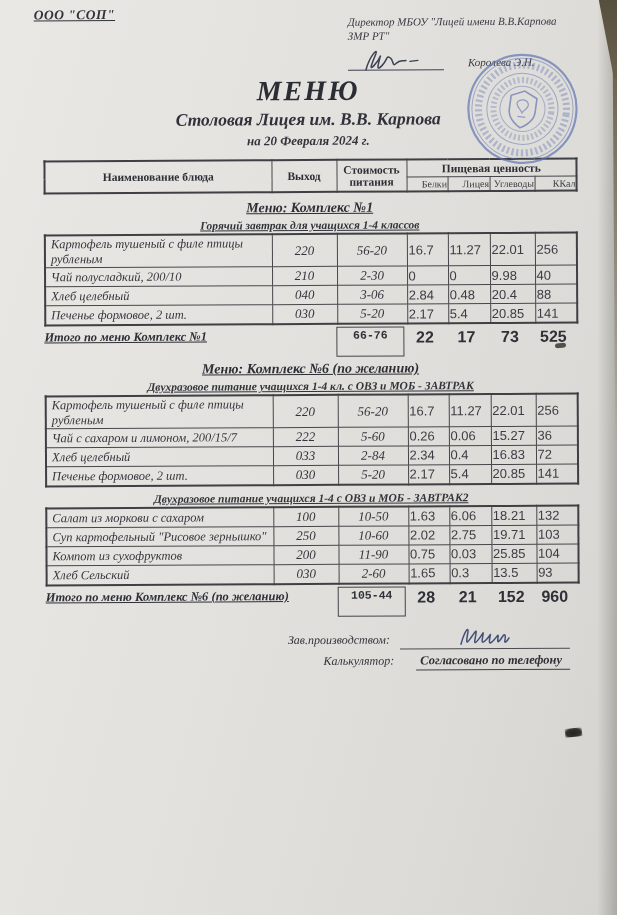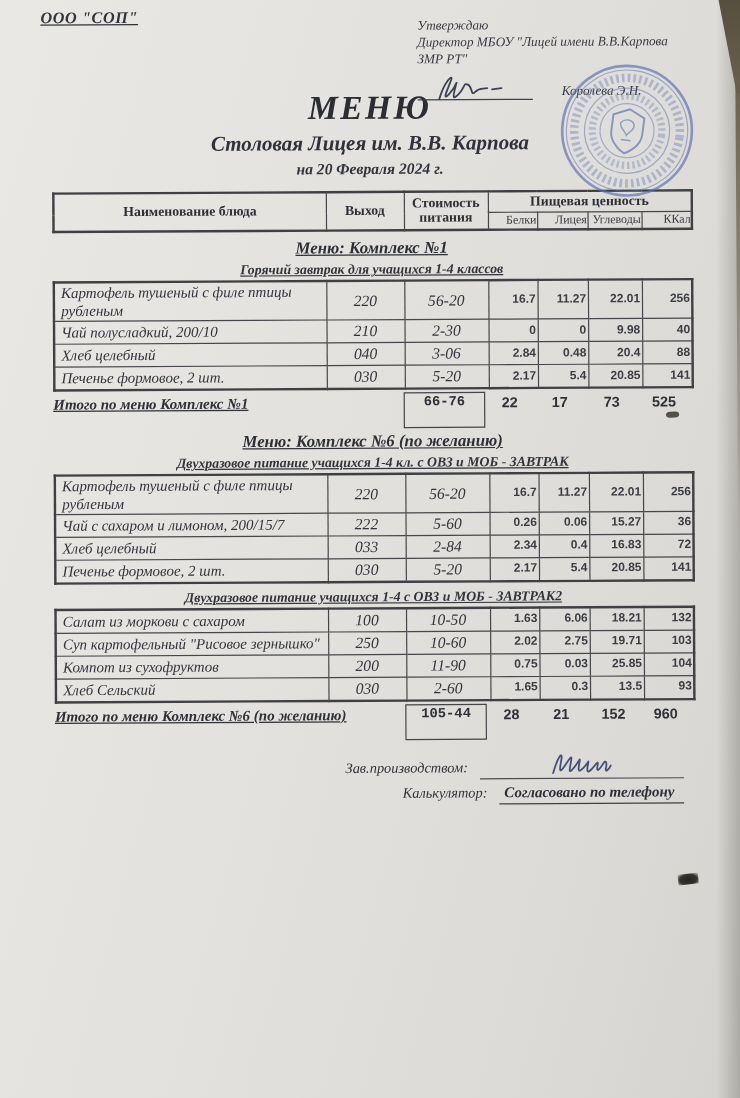--- a/index.html
+++ b/index.html
@@ -56,54 +56,54 @@
 
   .tables{margin:10px 0 0 45px;width:532px;}
   table{border-collapse:collapse;table-layout:fixed;width:532px;background:transparent;}
   td,th{border:1px solid #47474b;overflow:hidden;}
   table{border:2px solid #3f3f44;}
   th{font-weight:bold;font-style:normal;}
   .h-main{font-size:11.5px;padding:2px 2px;text-align:center;color:#2e2f36;}
   .h-sub{font-size:10px;font-weight:normal;padding:1px 0;text-align:right;color:#3a3b42;}
   td.dish{font-style:italic;font-size:12.5px;padding:1px 5px;color:#34353d;line-height:1.15;}
   td.out,td.cost{font-style:italic;font-size:13px;text-align:center;color:#34353d;}
-  td.num{font-family:"Liberation Sans",sans-serif;font-size:10px;text-align:right;color:#3c3d44;font-weight:bold;}
+  td.num{font-family:"Liberation Sans",sans-serif;font-size:13px;text-align:left;color:#3c3d44;}
 
   .sec-heading{
     width:532px;margin:7px 0 2px 45px;text-align:center;
     font-size:14px;font-weight:bold;font-style:italic;text-decoration:underline;color:#2e2f36;
   }
   .sub-heading{
     width:532px;margin:3px 0 2px 45px;text-align:center;
     font-size:11.5px;font-weight:bold;font-style:italic;text-decoration:underline;color:#33343b;
   }
   .total-row{display:flex;margin:2px 0 0 45px;width:532px;align-items:flex-start;height:22px;}
   .total-label{
     width:292px;font-size:12.5px;font-weight:bold;font-style:italic;
     text-decoration:underline;padding-top:2px;color:#2f3037;
   }
   .total-cost-box{
     width:66px;height:27px;border:1.8px solid #45454a;
     font-family:Liberation Mono, monospace;font-size:11.5px;font-weight:bold;
     display:flex;justify-content:center;padding-top:1px;color:#303138;z-index:3;position:relative;background:transparent;
   }
   .total-num{
-    font-family:"Liberation Sans",sans-serif;font-size:12px;font-weight:bold;
+    font-family:"Liberation Sans",sans-serif;font-size:16px;font-weight:bold;
     text-align:center;padding-top:2px;color:#303138;
   }
   .w-p{width:41px;}.w-f{width:42px;}.w-c{width:45px;}.w-k{width:42px;}
 
   .footer{margin:14px 0 0 0;}
   .f-row{display:flex;justify-content:flex-end;align-items:flex-end;padding-right:48px;margin-top:4px;}
   .f-label{font-size:12px;font-style:italic;color:#33343b;margin-right:10px;padding-bottom:2px;text-align:center;}
   .f-sig{width:170px;border-bottom:1.2px solid #4b4b50;position:relative;height:26px;}
   .f-sig svg{position:absolute;left:55px;bottom:-4px;}
   .f-value{
     font-size:12.5px;font-weight:bold;font-style:italic;border-bottom:1.4px solid #3f3f44;
-    padding:0 8px 1px 4px;color:#2f3037;
+    padding:0 8px 1px 4px;color:#2f3037;margin-left:12px;
   }
   .smudge-a{
     position:absolute;left:555px;top:343px;width:11px;height:5px;z-index:4;
     background:#3a372e;border-radius:40%/60%;transform:rotate(-4deg);opacity:.85;
   }
   .smudge-b{
     position:absolute;left:565px;top:728px;width:17px;height:9px;z-index:4;
     background:radial-gradient(ellipse at 50% 55%,#24231f 0%,#35332c 60%,rgba(53,51,44,0) 100%);
     transform:rotate(-6deg);
   }
@@ -114,21 +114,20 @@
 <div class="photo">
   <div class="bg-corner"></div>
   <div class="bg-edge"></div>
   <div class="edge-shade"></div>
 
   <div class="sheet">
 
     <div class="org">ООО "СОП"</div>
 
     <div class="approval">
-      <div>Утверждаю</div>
       <div>Директор МБОУ "Лицей имени В.В.Карпова ЗМР РТ"</div>
       <div class="sig-line">
         <span class="sig-stroke">
           <svg width="88" height="30" viewBox="0 0 88 30">
             <path d="M14 24 C18 10 26 2 24 8 C21 16 16 26 22 20 C28 14 30 6 28 12 C26 20 24 26 30 20 C36 14 34 10 38 12 C42 14 40 22 44 18 C48 14 50 16 54 15" stroke="#3c4153" stroke-width="1.5" fill="none" stroke-linecap="round"></path>
             <path d="M58 16 L66 15" stroke="#3c4153" stroke-width="1.3" fill="none" stroke-linecap="round"></path>
           </svg>
         </span>
         <span class="signer">Королева Э.Н.</span>
       </div>

